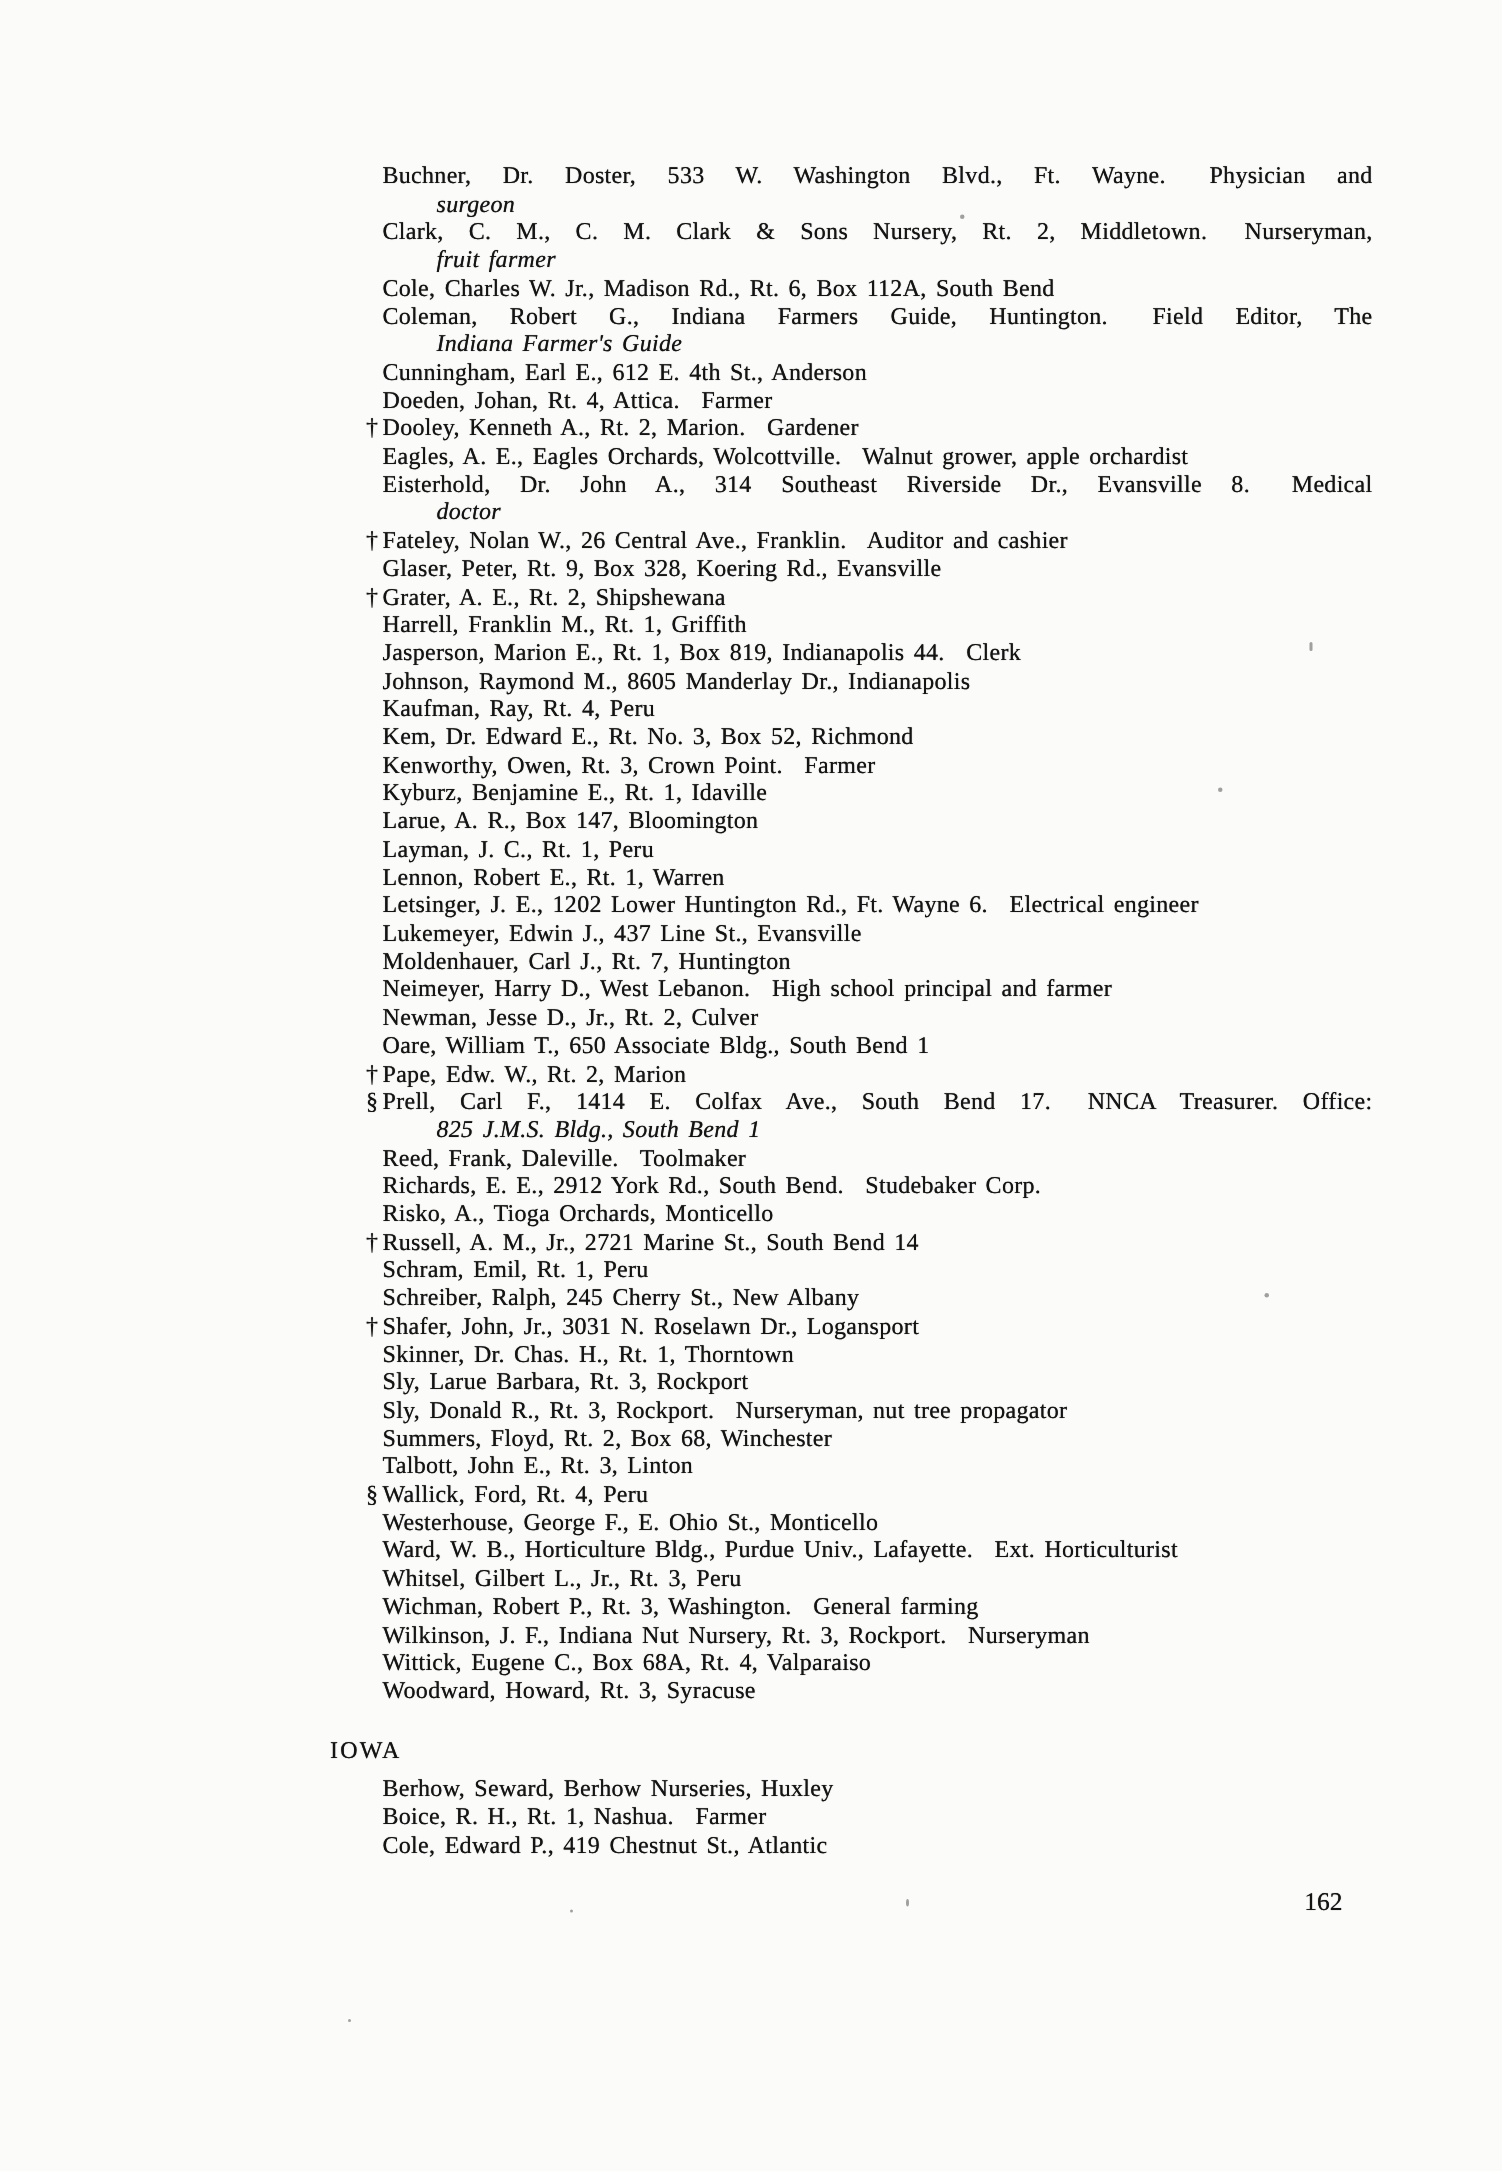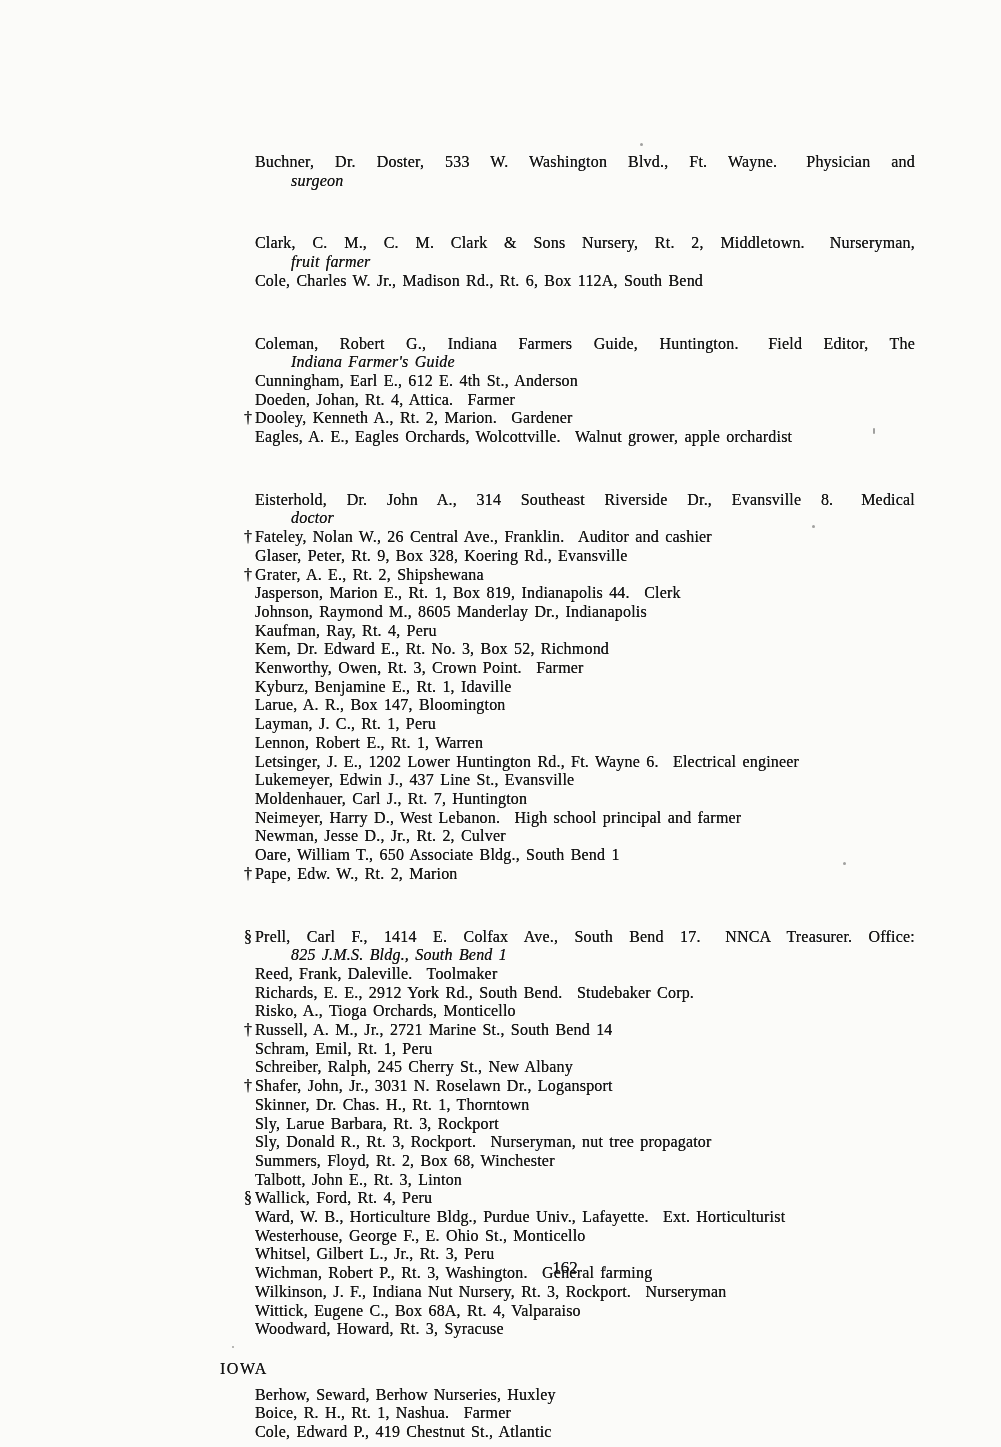--- a/index.html
+++ b/index.html
@@ -28,40 +28,39 @@
     line-height: 18.7px;
     word-spacing: 2px;
     letter-spacing: 0.2px;
     text-shadow: 0 0 0.5px #2a2a2a;
   }
   .entry { position: relative; }
   .line { position: relative; text-align: left; }
   .line.fill {
     text-align: justify;
     text-align-last: justify;
-    margin-top: 44px;
   }
   .line.cont { padding-left: 36px; font-style: italic; }
   .prefix {
     position: absolute;
     left: -11px;
     top: 0;
   }
   .section-heading {
     margin-left: -35px;
     margin-top: 21px;
     margin-bottom: 7px;
     letter-spacing: 1.5px;
   }
   .page-number {
     position: absolute;
     left: 235px;
     top: 1258px;
     width: 660px;
-    text-align: center;
+    text-align: right;
     font-size: 17px;
     text-shadow: 0 0 0.5px #2a2a2a;
   }
   .speck {
     position: absolute;
     background: #555;
     border-radius: 50%;
     width: 3px;
     height: 3px;
     opacity: 0.55;
@@ -119,20 +118,24 @@
       <div class="entry">
 
   <div class="line">Glaser, Peter, Rt. 9, Box 328, Koering Rd., Evansville</div>
       </div>
       <div class="entry">
 
   <div class="line"><span class="prefix">†</span>Grater, A. E., Rt. 2, Shipshewana</div>
       </div>
       <div class="entry">
 
+  <div class="line">Harrell, Franklin M., Rt. 1, Griffith</div>
+      </div>
+      <div class="entry">
+
   <div class="line">Jasperson, Marion E., Rt. 1, Box 819, Indianapolis 44.  Clerk</div>
       </div>
       <div class="entry">
 
   <div class="line">Johnson, Raymond M., 8605 Manderlay Dr., Indianapolis</div>
       </div>
       <div class="entry">
 
   <div class="line">Kaufman, Ray, Rt. 4, Peru</div>
       </div>
@@ -240,25 +243,25 @@
       <div class="entry">
 
   <div class="line">Talbott, John E., Rt. 3, Linton</div>
       </div>
       <div class="entry">
 
   <div class="line"><span class="prefix">§</span>Wallick, Ford, Rt. 4, Peru</div>
       </div>
       <div class="entry">
 
+  <div class="line">Westerhouse, George F., E. Ohio St., Monticello</div>
+      </div>
+      <div class="entry">
+
   <div class="line">Ward, W. B., Horticulture Bldg., Purdue Univ., Lafayette.  Ext. Horticulturist</div>
-      </div>
-      <div class="entry">
-
-  <div class="line">Westerhouse, George F., E. Ohio St., Monticello</div>
       </div>
       <div class="entry">
 
   <div class="line">Whitsel, Gilbert L., Jr., Rt. 3, Peru</div>
       </div>
       <div class="entry">
 
   <div class="line">Wichman, Robert P., Rt. 3, Washington.  General farming</div>
       </div>
       <div class="entry">

